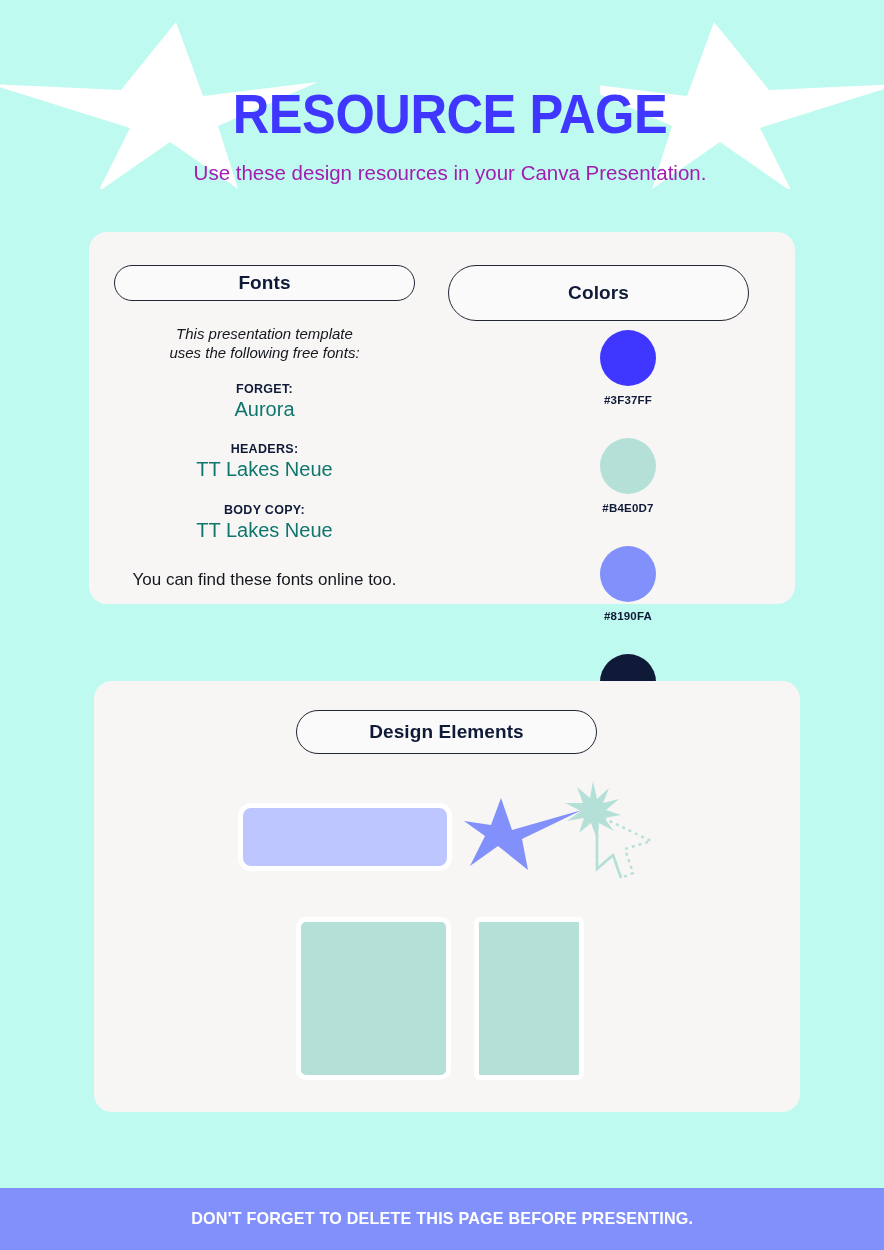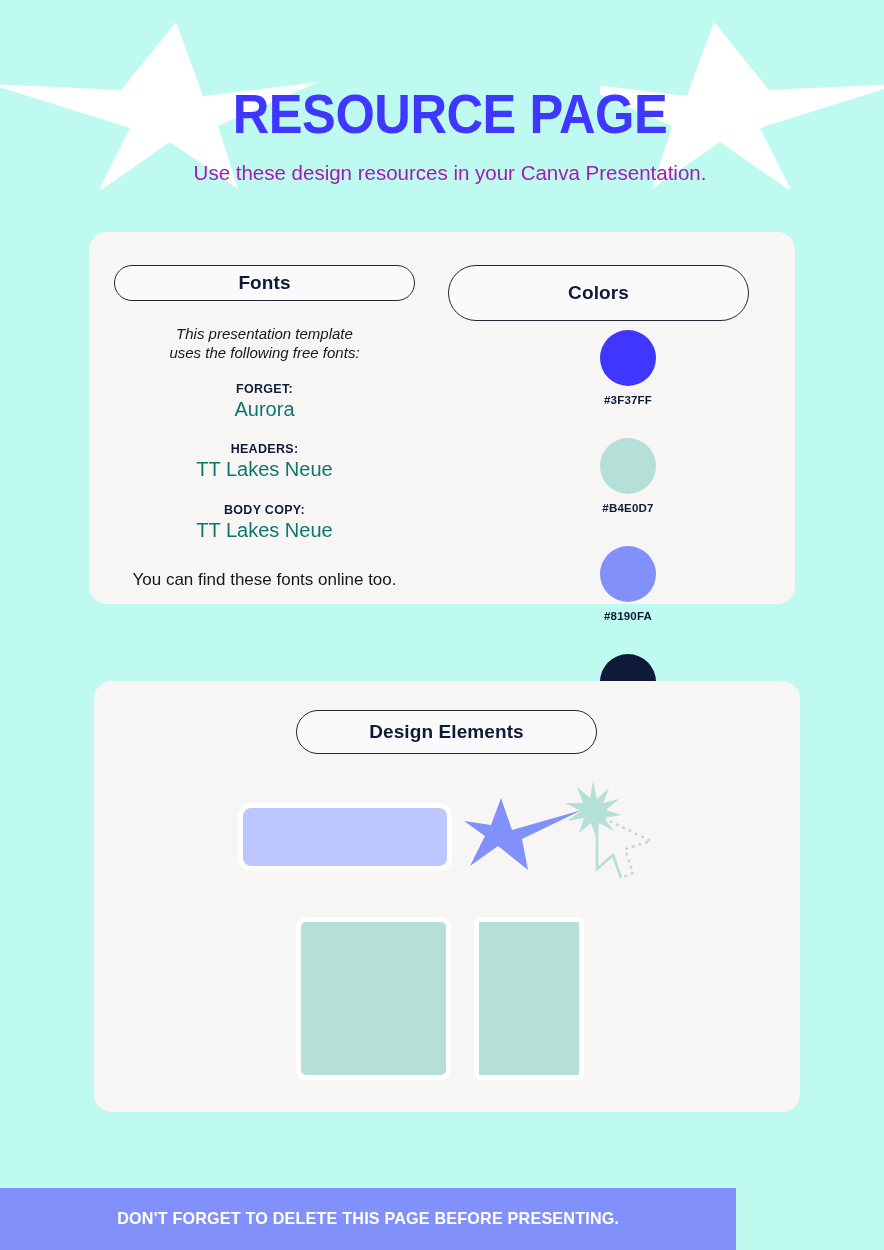--- a/index.html
+++ b/index.html
@@ -196,21 +196,21 @@
     border: 5px solid #FFFFFF;
     border-radius: 6px;
     box-sizing: border-box;
   }
 
   
   .footer {
     position: absolute;
     left: 0;
     bottom: 0;
-    width: 736px;
+    width: 884px;
     height: 62px;
     background: #8190FA;
     display: flex;
     align-items: center;
     justify-content: center;
     z-index: 4;
   }
   .footer-text {
     font-family: "Liberation Sans Narrow", "Liberation Sans", sans-serif;
     font-size: 17px;

